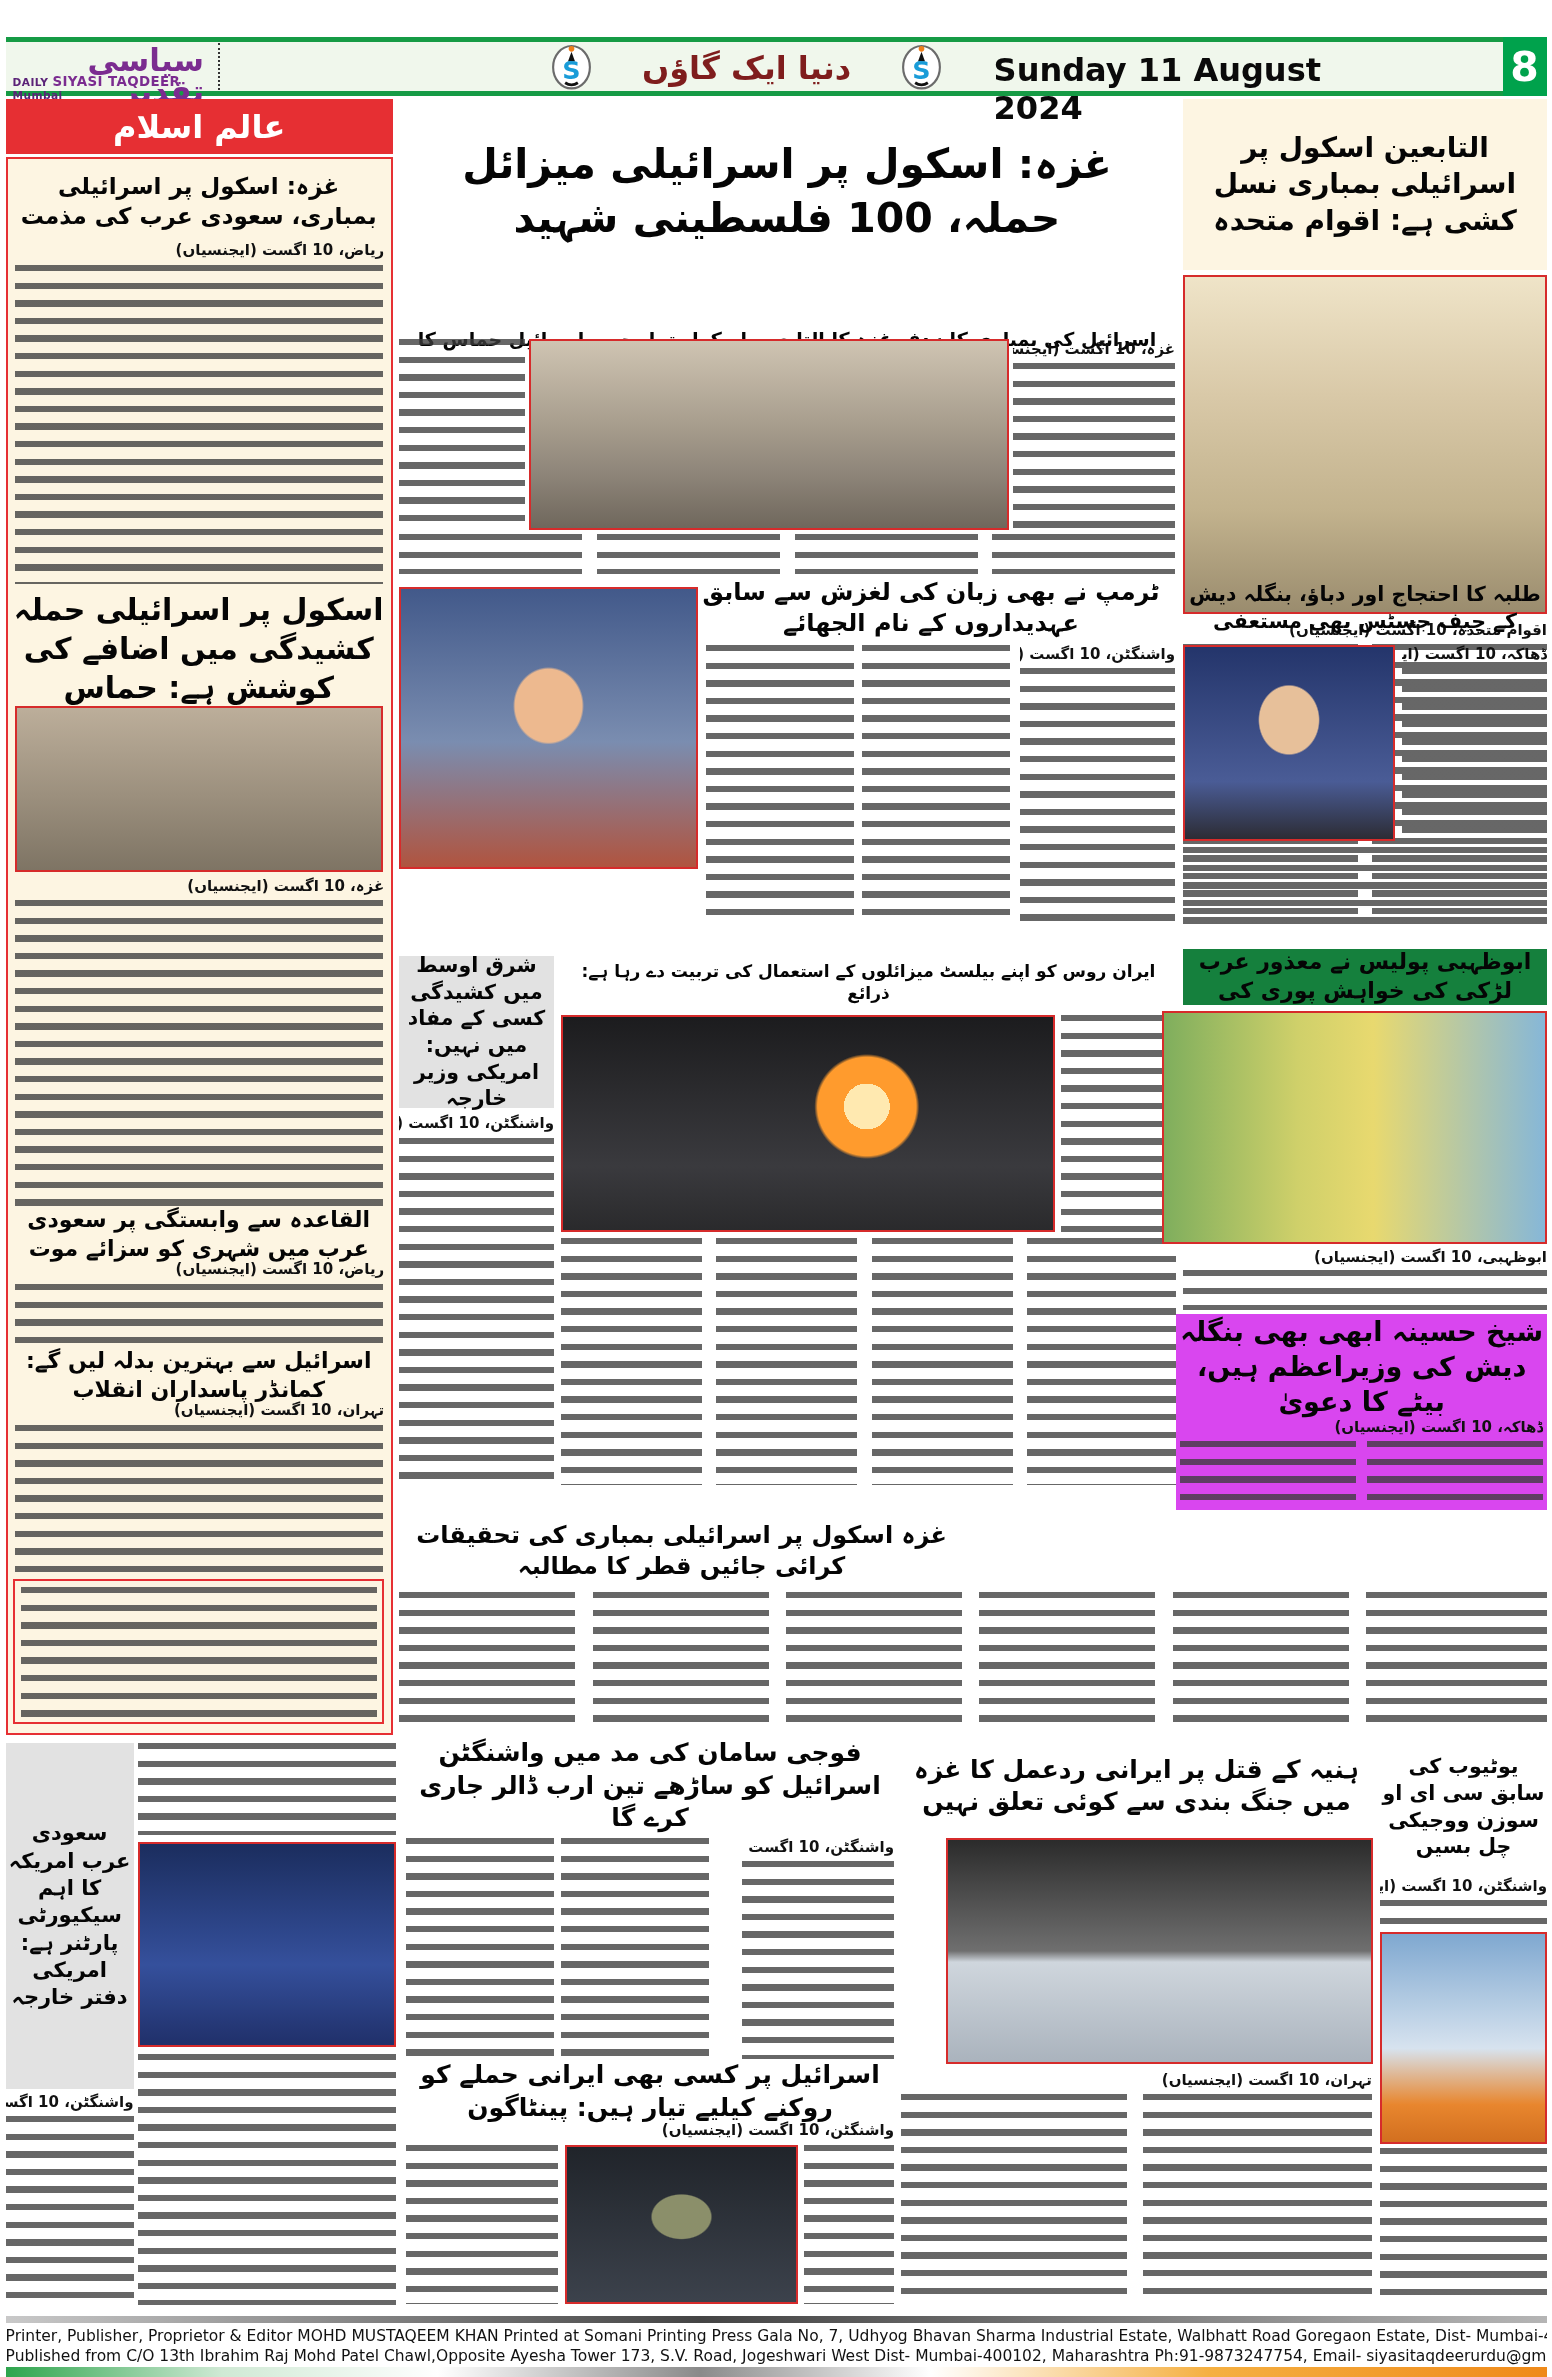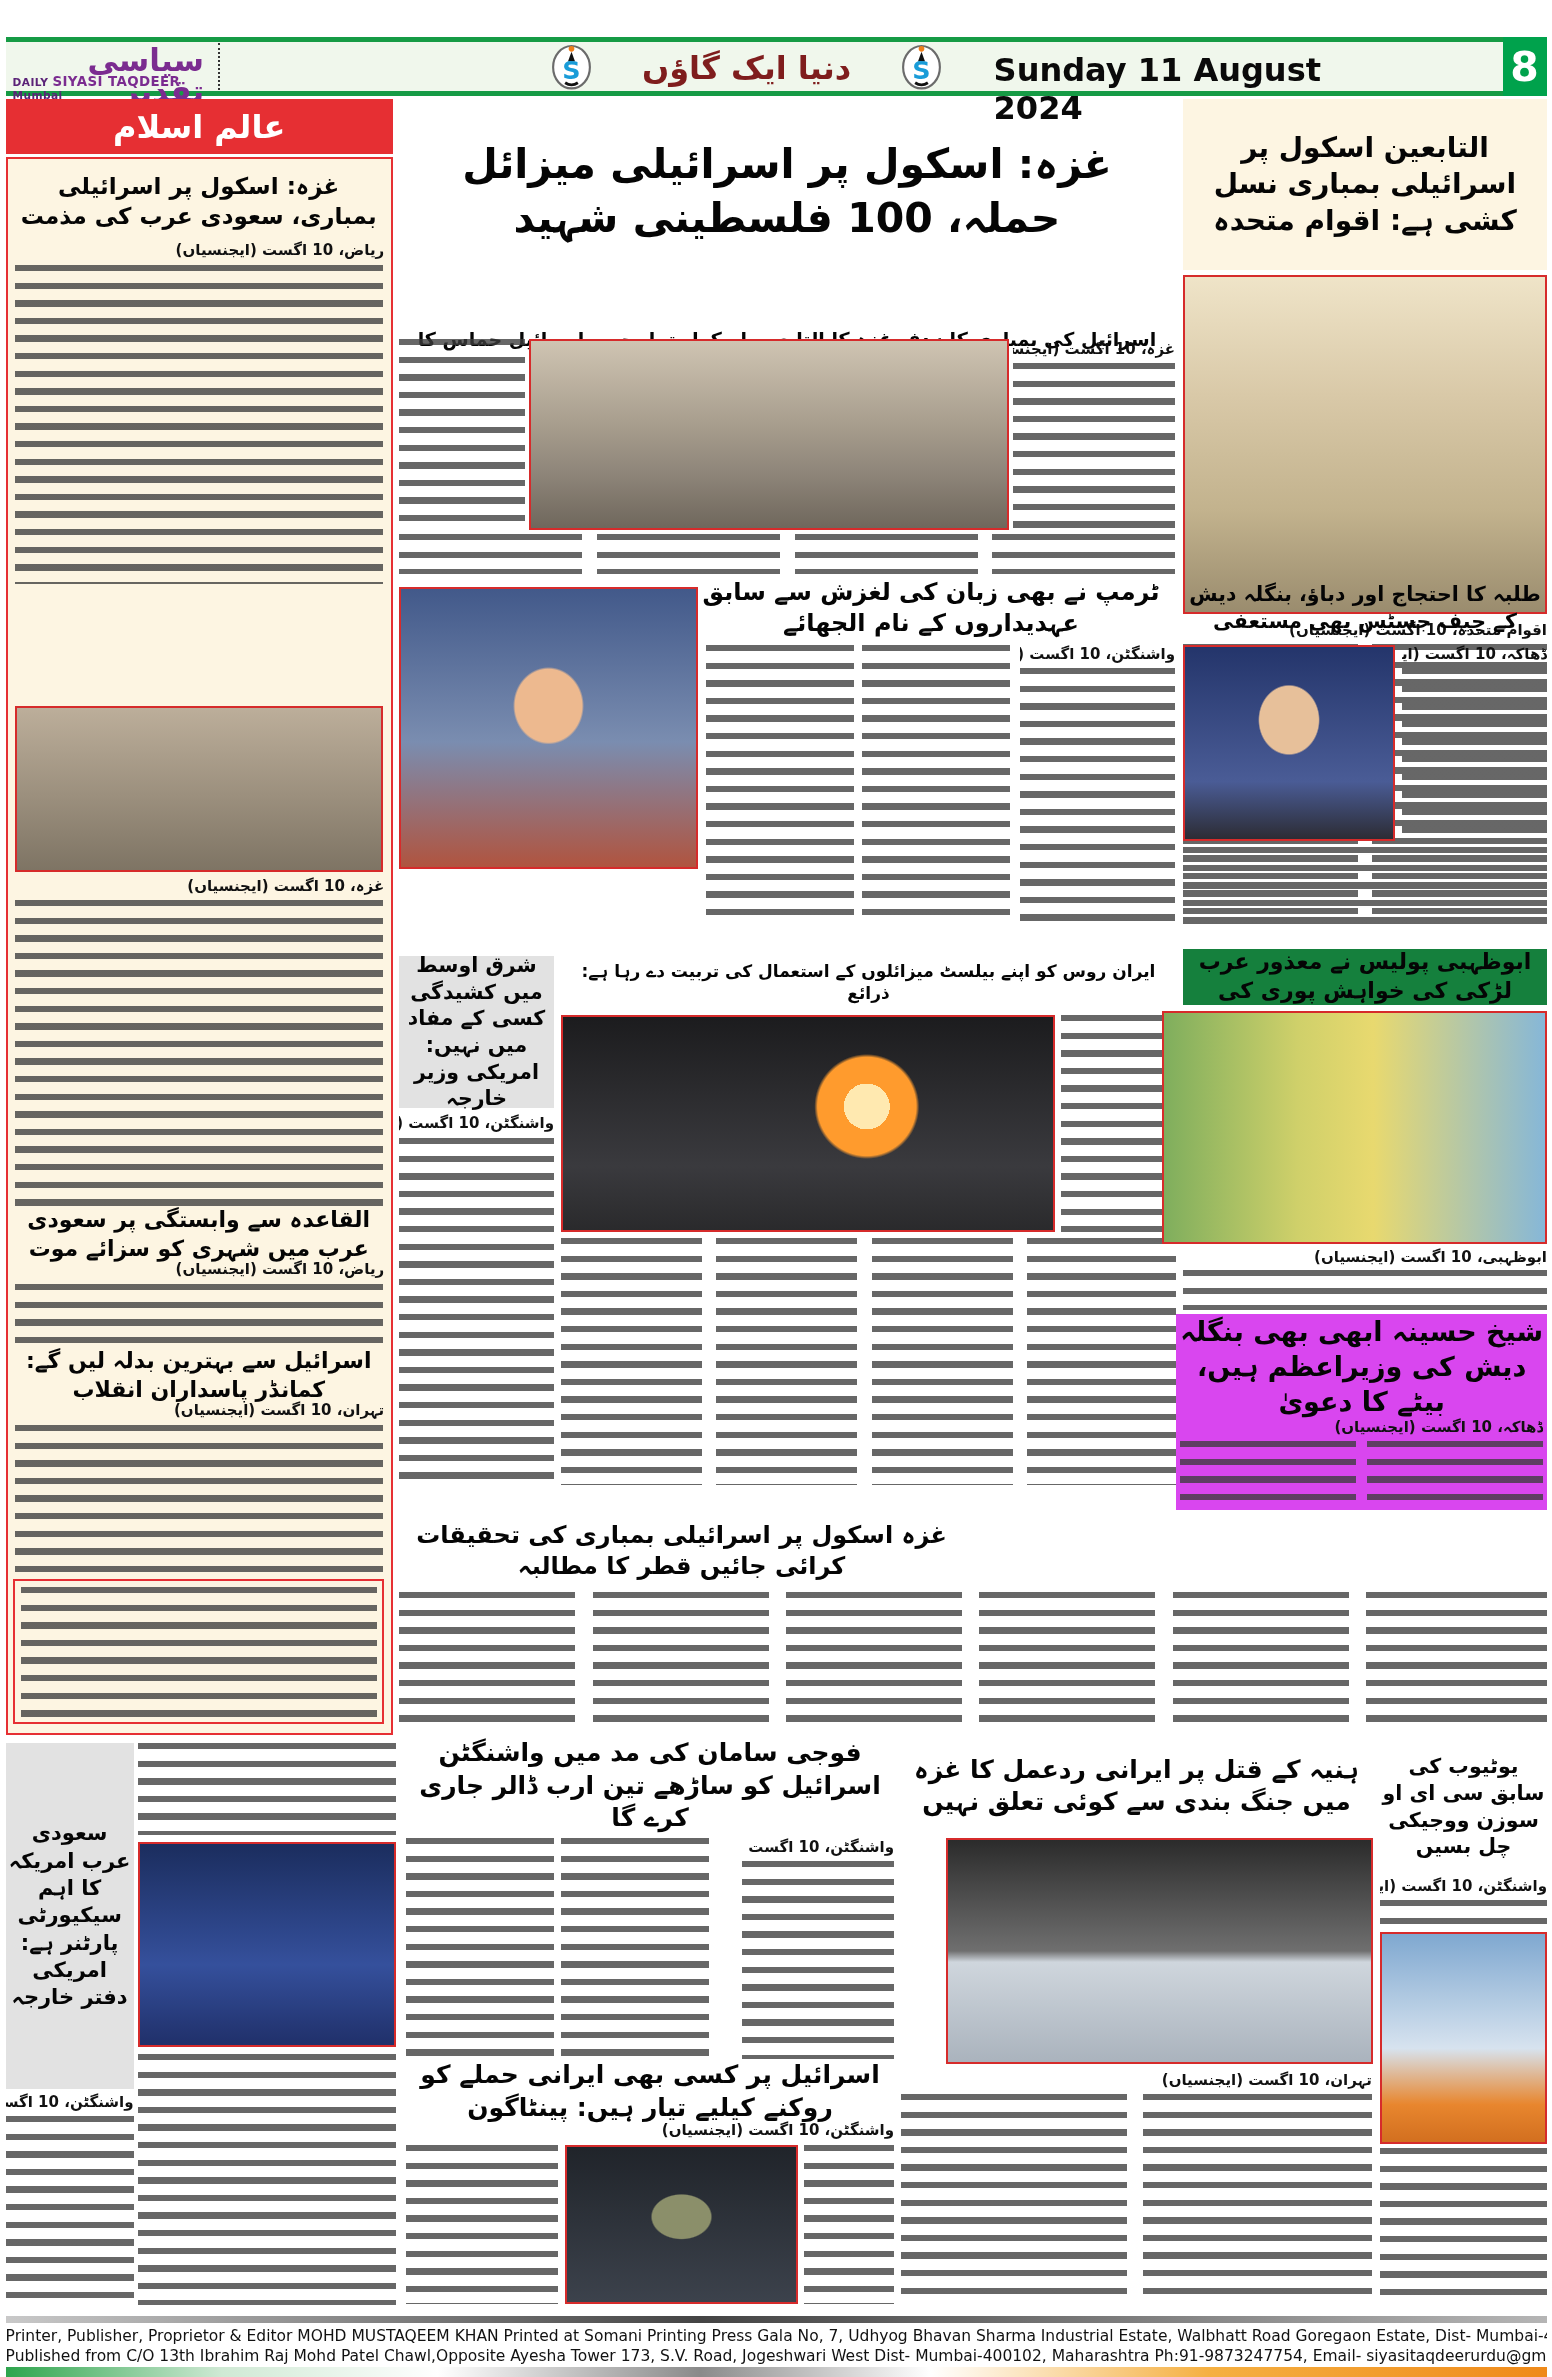--- a/index.html
+++ b/index.html
@@ -92,20 +92,21 @@
   </div>
 
   <div class="abs banner-red" style="left:5.6px;top:99px;width:387px;height:55px;">عالم اسلام</div>
 
   <div class="abs redbox" style="left:5.6px;top:157px;width:387px;height:1578px;">
 
     <div class="abs hl" style="left:5.6px;top:7px;width:371px;height:71px;font-size:23px;">غزہ: اسکول پر اسرائیلی بمباری، سعودی عرب کی مذمت</div>
     <div class="abs dl" style="left:5.6px;top:82px;width:371px;height:18.3px;">ریاض، 10 اگست (ایجنسیاں)</div>
     <div class="abs stripes" style="left:7px;top:106px;width:368px;height:319px;"></div>
 
+    <div class="abs hl" style="left:5.6px;top:438px;width:371px;height:102px;font-size:30px;">اسکول پر اسرائیلی حملہ کشیدگی میں اضافے کی کوشش ہے: حماس</div>
     <div class="abs photo ph-strike" style="left:7px;top:547px;width:368px;height:166px;"></div>
     <div class="abs dl" style="left:5.6px;top:718px;width:371px;height:18.3px;">غزہ، 10 اگست (ایجنسیاں)</div>
     <div class="abs stripes" style="left:7px;top:741px;width:368px;height:309px;"></div>
 
     <div class="abs hl" style="left:5.6px;top:1054px;width:371px;height:44px;font-size:22px;">القاعدہ سے وابستگی پر سعودی عرب میں شہری کو سزائے موت</div>
     <div class="abs dl" style="left:5.6px;top:1101px;width:371px;height:18.3px;">ریاض، 10 اگست (ایجنسیاں)</div>
     <div class="abs stripes" style="left:7px;top:1125px;width:368px;height:65px;"></div>
 
     <div class="abs hl" style="left:5.6px;top:1195px;width:371px;height:44px;font-size:22px;">اسرائیل سے بہترین بدلہ لیں گے: کمانڈر پاسداران انقلاب</div>
     <div class="abs dl" style="left:5.6px;top:1242px;width:371px;height:18.3px;">تہران، 10 اگست (ایجنسیاں)</div>

